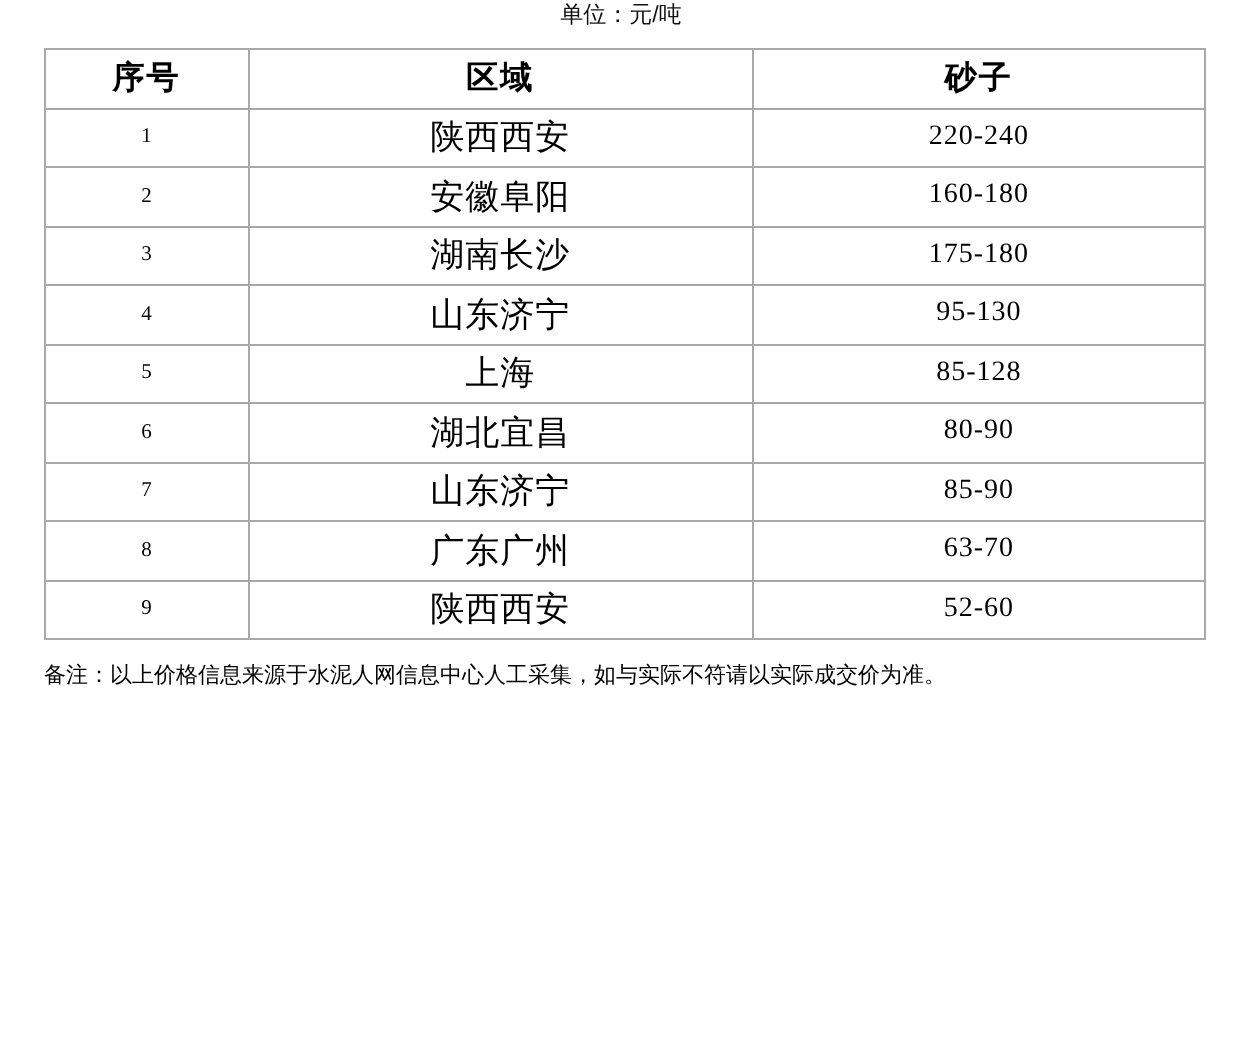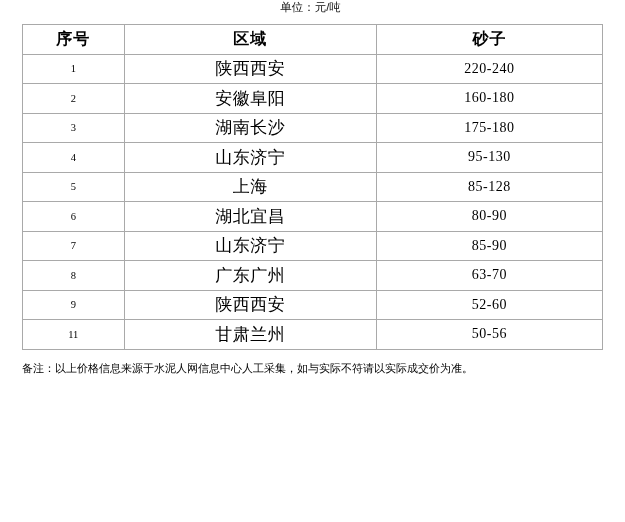--- a/index.html
+++ b/index.html
@@ -147,25 +147,20 @@
       <tr>
         <td class="cell-index">8</td>
         <td class="cell-region">广东广州</td>
         <td class="cell-price">63-70</td>
       </tr>
       <tr>
         <td class="cell-index">9</td>
         <td class="cell-region">陕西西安</td>
         <td class="cell-price">52-60</td>
       </tr>
-      <tr>
-        <td class="cell-index">11</td>
-        <td class="cell-region">甘肃兰州</td>
-        <td class="cell-price">50-56</td>
-      </tr>
     </tbody>
   </table>
 
   <div class="note">
     <span class="note-label">备注：</span><span>以上价格信息来源于水泥人网信息中心人工采集，如与实际不符请以实际成交价为准。</span>
   </div>
 
 </div>
 
 </body></html>

